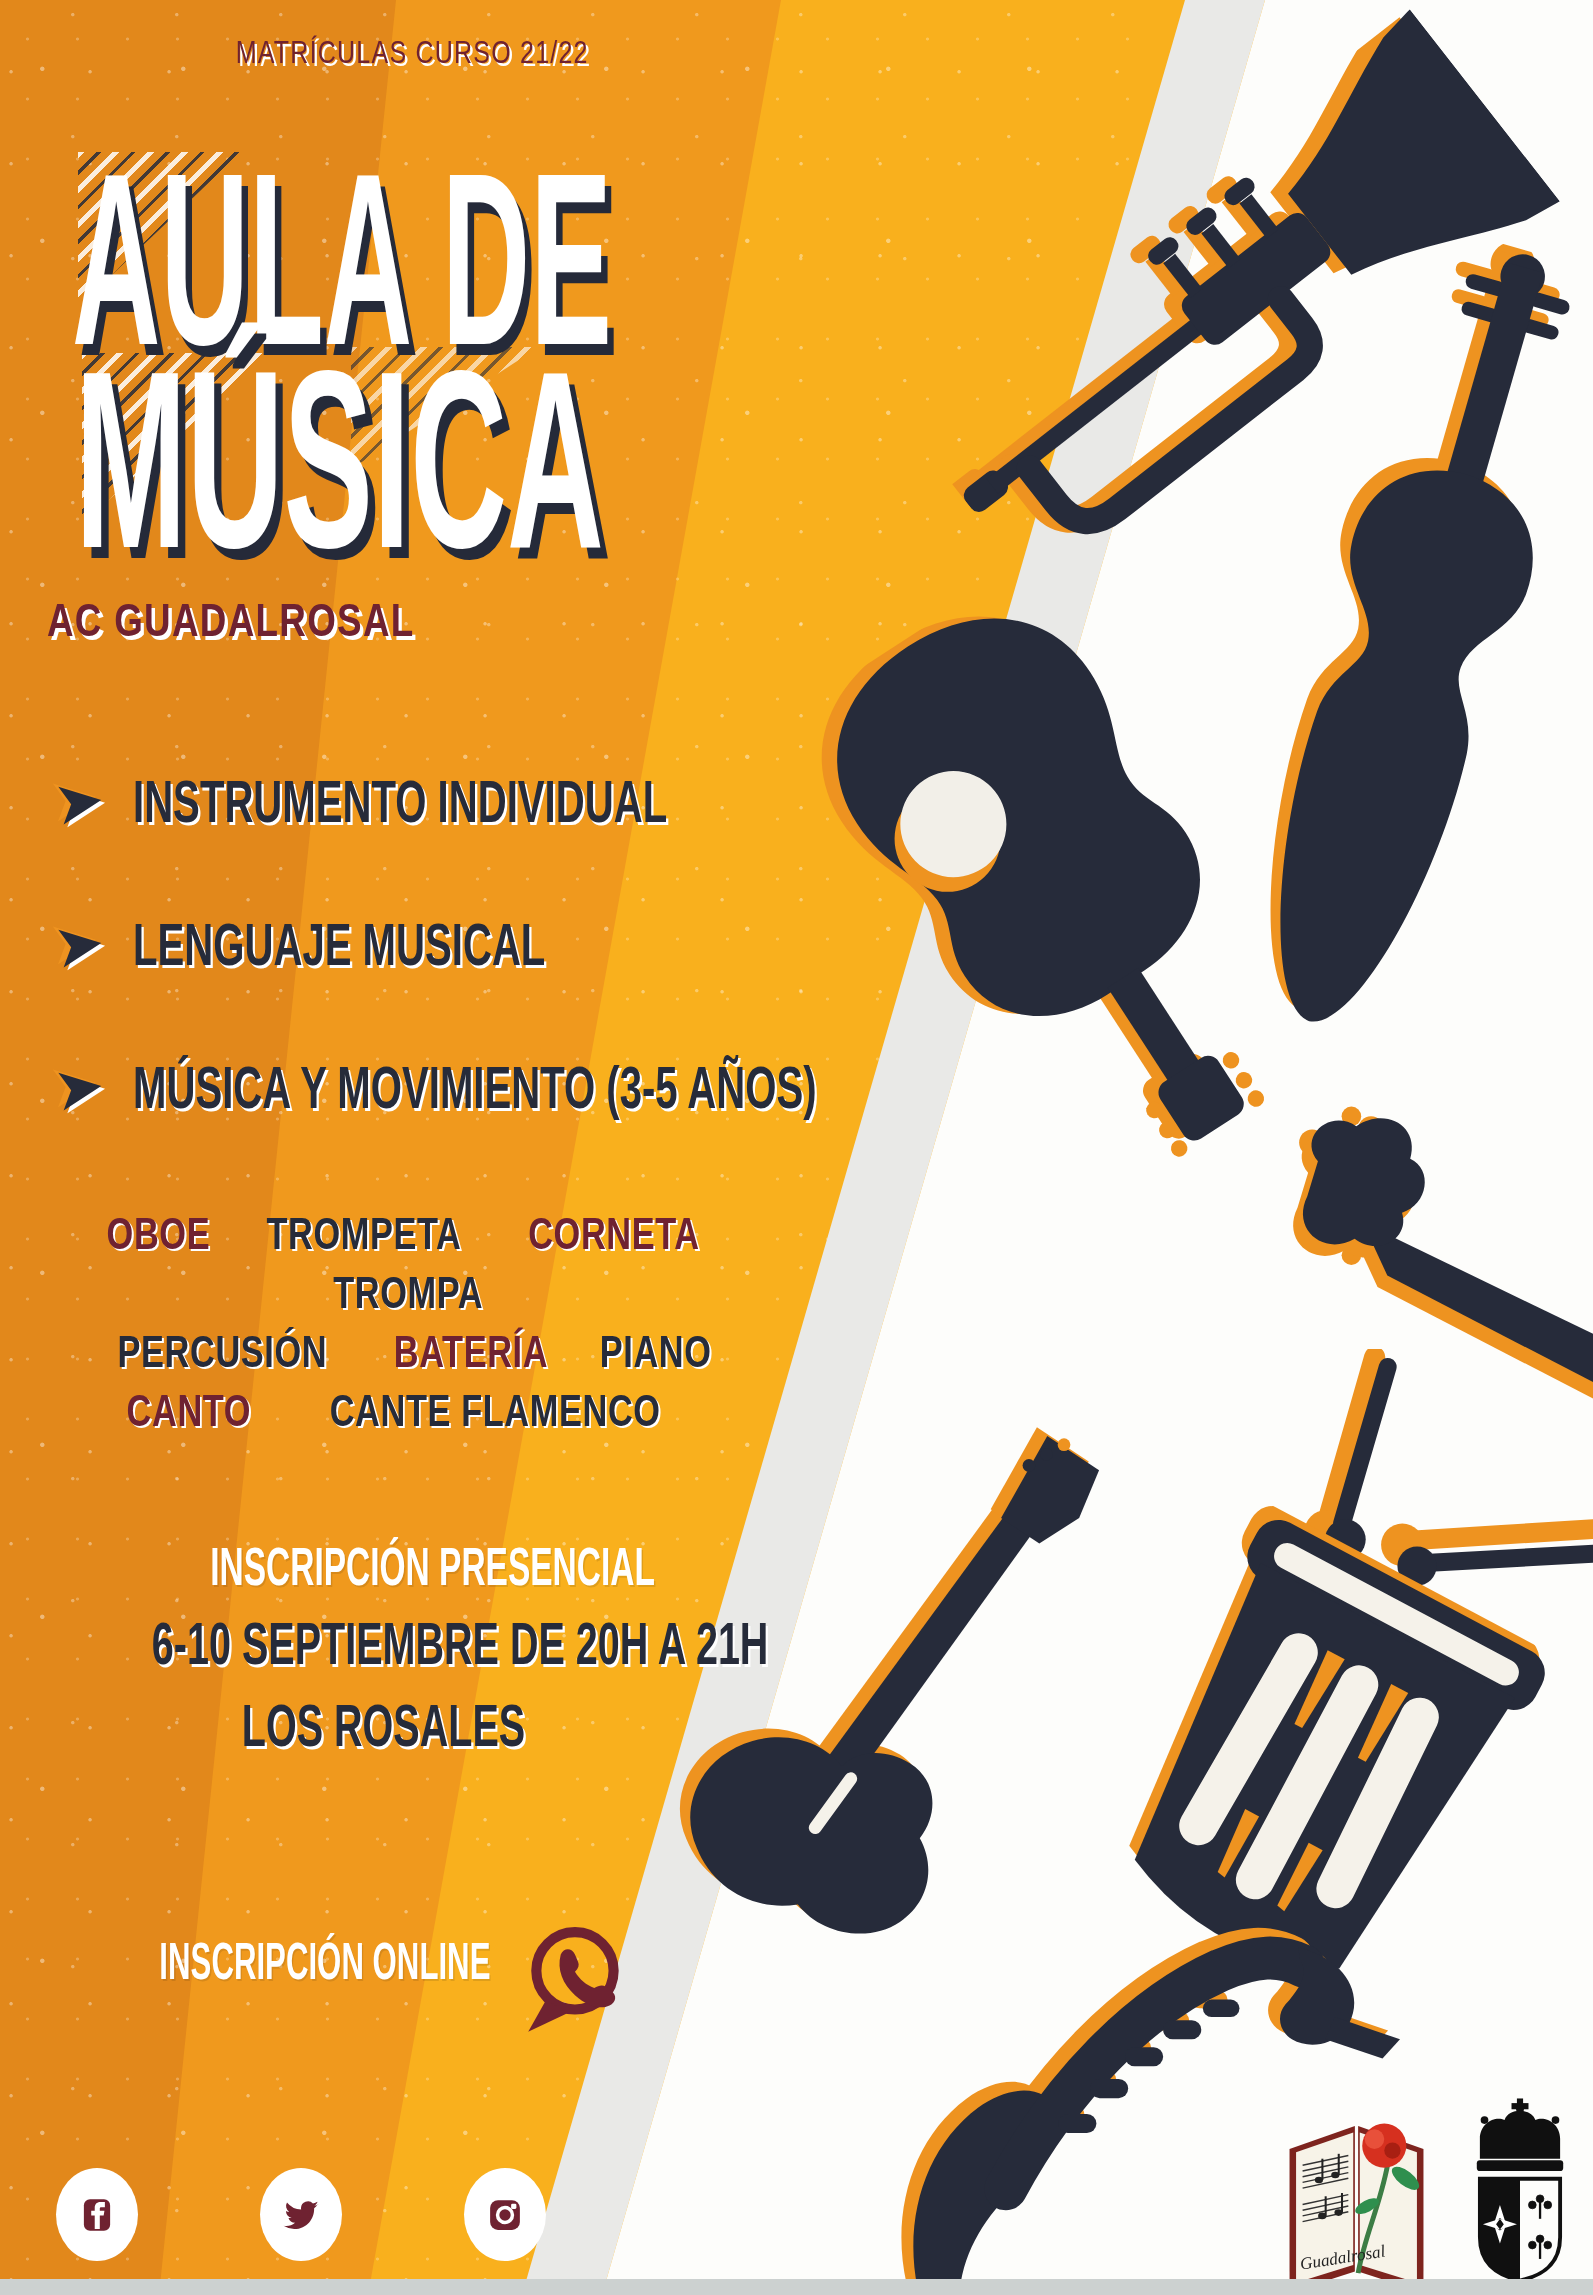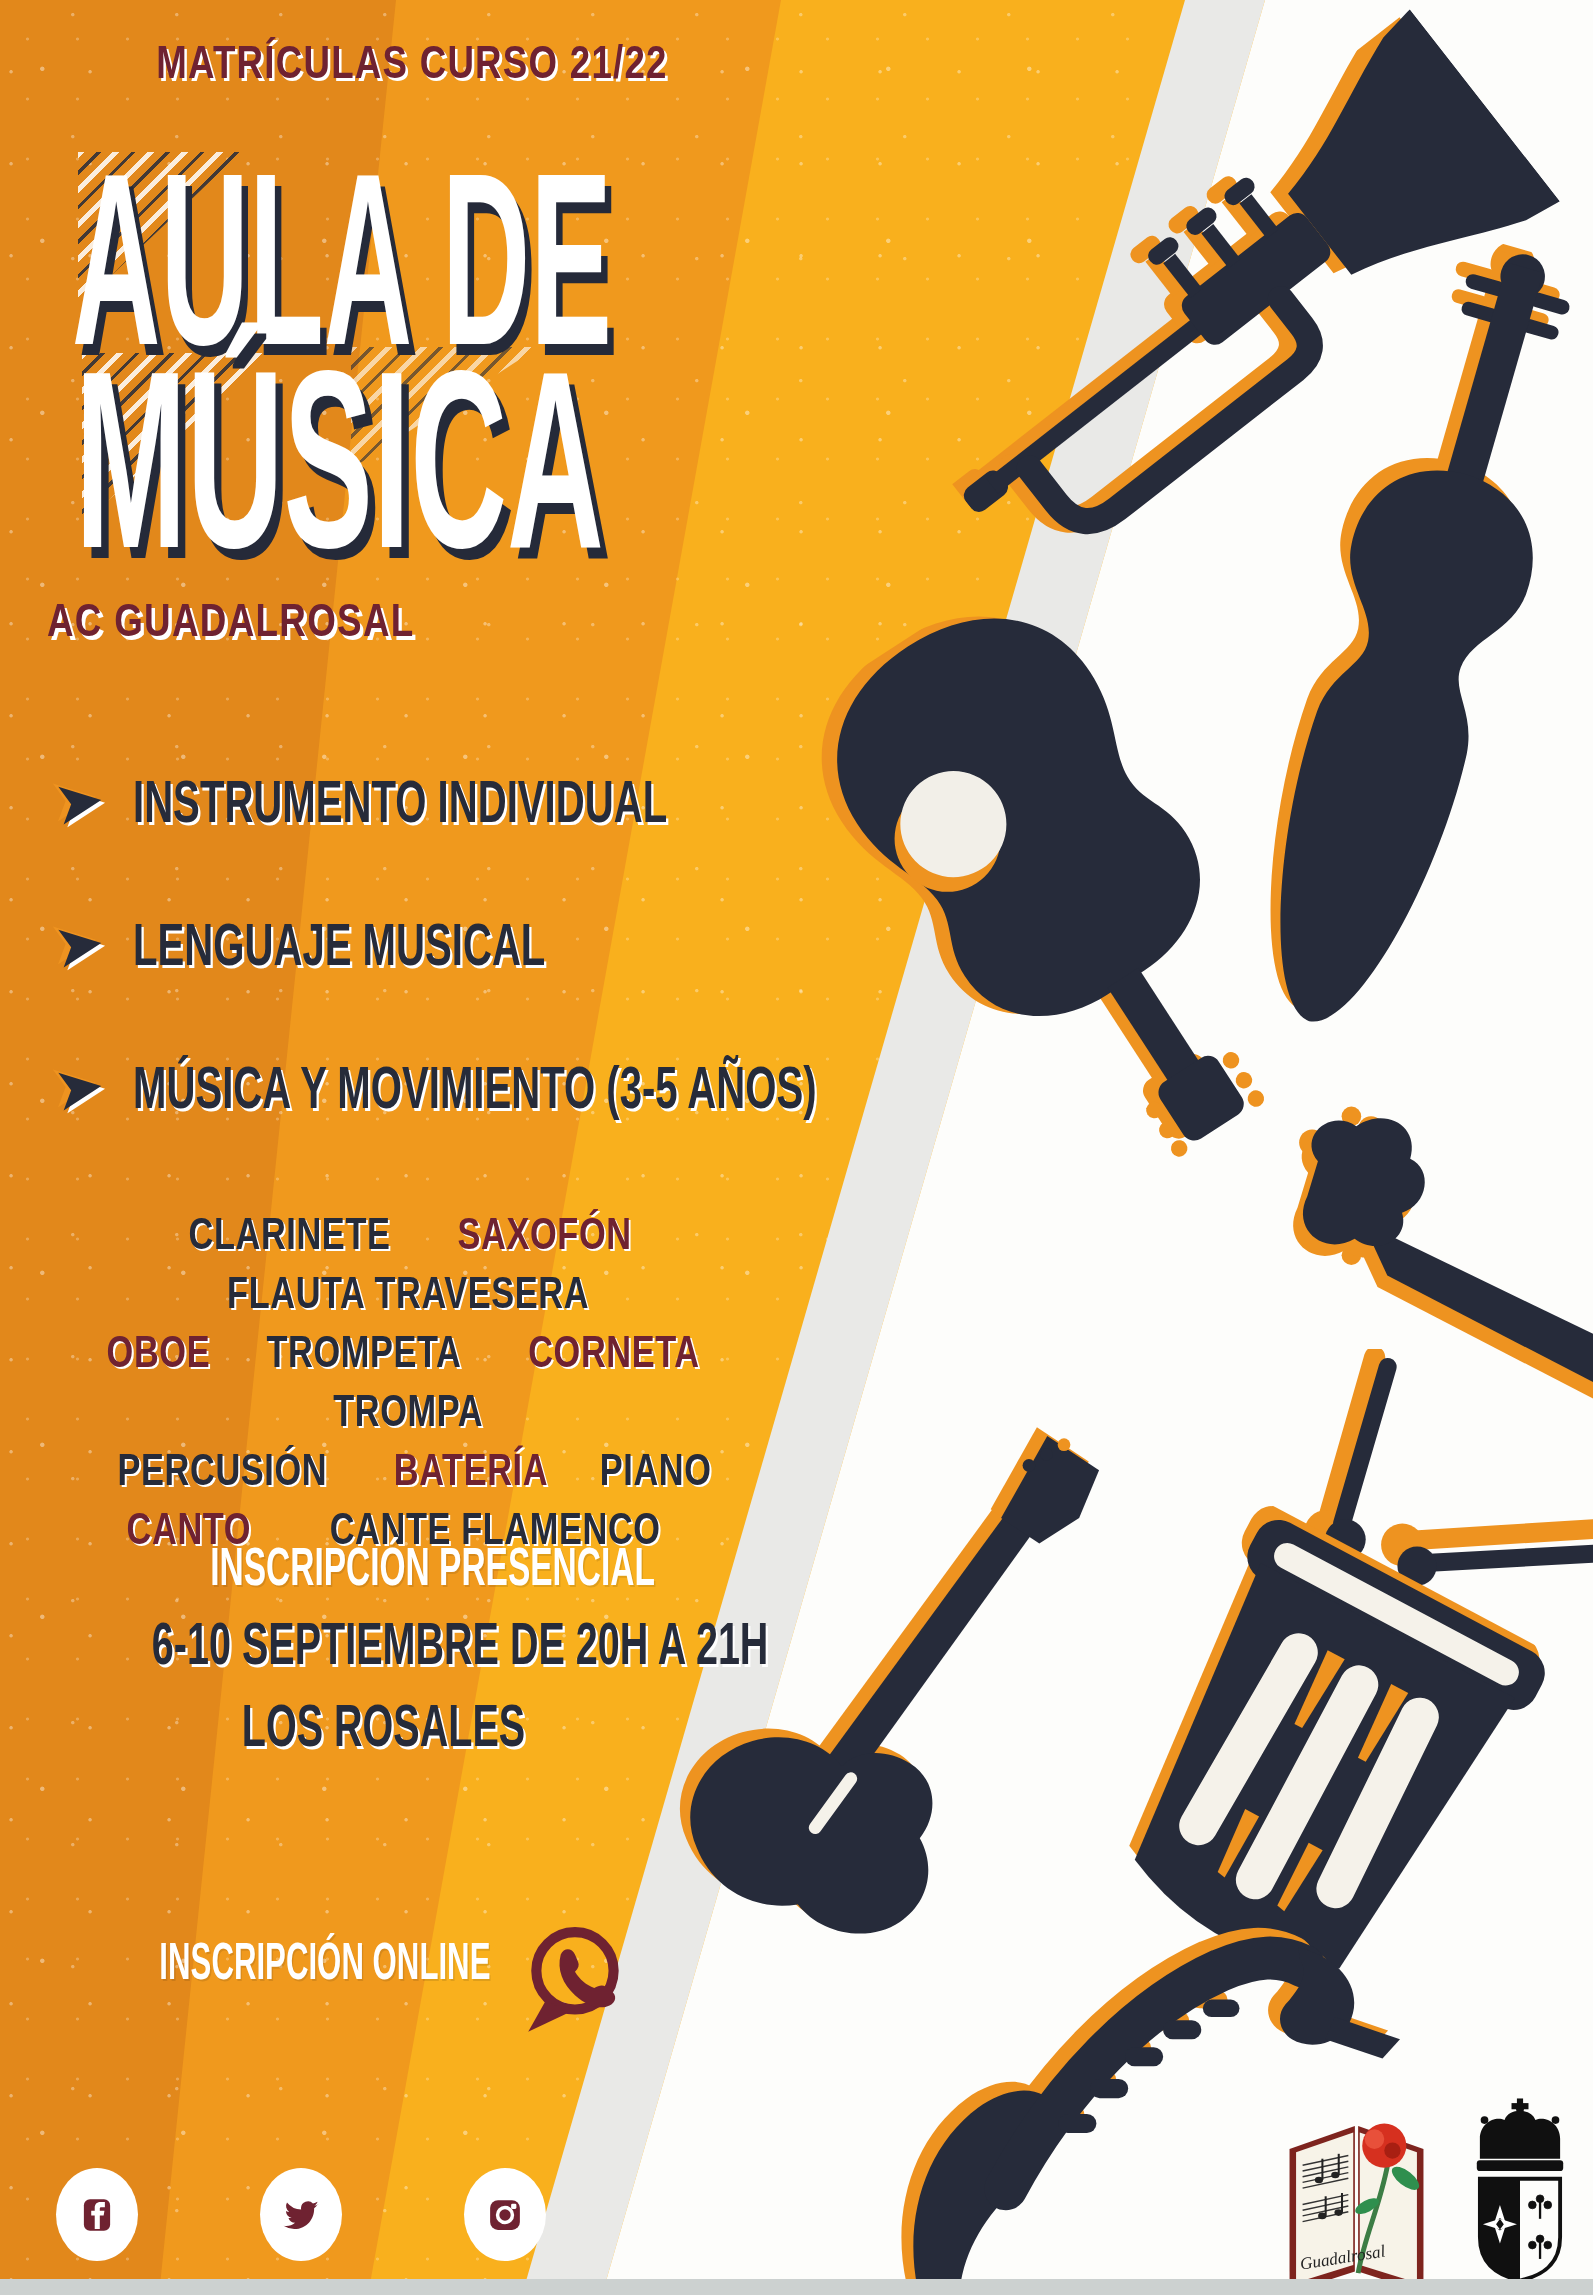--- a/index.html
+++ b/index.html
@@ -19,21 +19,21 @@
       radial-gradient(circle at 55% 65%, rgba(255,255,255,.35) 0 1.1px, transparent 1.9px);
     background-size:141px 172px,104px 122px,79px 92px,50px 60px;
     clip-path:polygon(0 0,1185px 0,522px 2295px,0 2295px);}
   .bottomstrip{position:absolute;left:0;bottom:0;width:100%;height:16.3px;background:#ccd1d0;z-index:6;}
   
   .cond{display:inline-block;white-space:pre;transform:scaleX(var(--sx,.7));transform-origin:center;}
   .ol{transform-origin:left center;}
   .abs{position:absolute;z-index:5;}
   .ctr{text-align:center;}
   
-  .eyebrow{top:34px;left:0;width:824px;font-weight:700;font-size:47px;letter-spacing:1.6px;
+  .eyebrow{top:34px;left:0;width:824px;font-weight:400;font-size:32px;letter-spacing:1.6px;
     color:#6f2231;text-shadow:3.3px 3.3px 0 #ffffff;}
   
   .title1{top:137px;left:72px;font-weight:800;font-size:245px;line-height:1;color:#ffffff;
     text-shadow:13px 10.6px 0 #252a39;}
   .title2{top:333px;left:75px;font-weight:800;font-size:253px;line-height:1;color:#ffffff;
     text-shadow:14px 11.4px 0 #252a39;}
   .org{top:593px;left:47px;font-weight:800;font-size:46px;color:#6f2231;text-shadow:4.1px 4.1px 0 #ffffff;letter-spacing:1.6px;}
   .hatch{position:absolute;z-index:2;opacity:.85;
     background:repeating-linear-gradient(135deg,#ffffff 0 4.9px,rgba(0,0,0,0) 4.9px 13px,#262b3a 13px 16.3px,rgba(0,0,0,0) 16.3px 24.5px);}
   
@@ -262,21 +262,20 @@
         <span class="arrow">➤</span>
         <span class="cond ol btxt">LENGUAJE MUSICAL</span>
       </div>
       <div class="bullet">
         <span class="arrow">➤</span>
         <span class="cond ol btxt">MÚSICA Y MOVIMIENTO (3-5 AÑOS)</span>
       </div>
     </div>
 
   <div class="instruments" id="instruments">
-      <div class="iline"><span class="cond iword navy">CLARINETE</span><span class="cond iword maroon">SAXOFÓN</span><span class="cond iword navy">FLAUTA TRAVESERA</span></div>
       <div class="iline"><span class="cond iword maroon">OBOE</span><span class="cond iword navy">TROMPETA</span><span class="cond iword maroon">CORNETA</span><span class="cond iword navy">TROMPA</span></div>
       <div class="iline"><span class="cond iword navy">PERCUSIÓN</span><span class="cond iword maroon">BATERÍA</span><span class="cond iword navy">PIANO</span></div>
       <div class="iline"><span class="cond iword maroon">CANTO</span><span class="cond iword navy">CANTE FLAMENCO</span></div>
     </div>
 
   <div class="abs presencial ctr">
     <span class="cond" style="--sx:.62">INSCRIPCIÓN PRESENCIAL</span>
   </div>
 
   <div class="abs dates">

